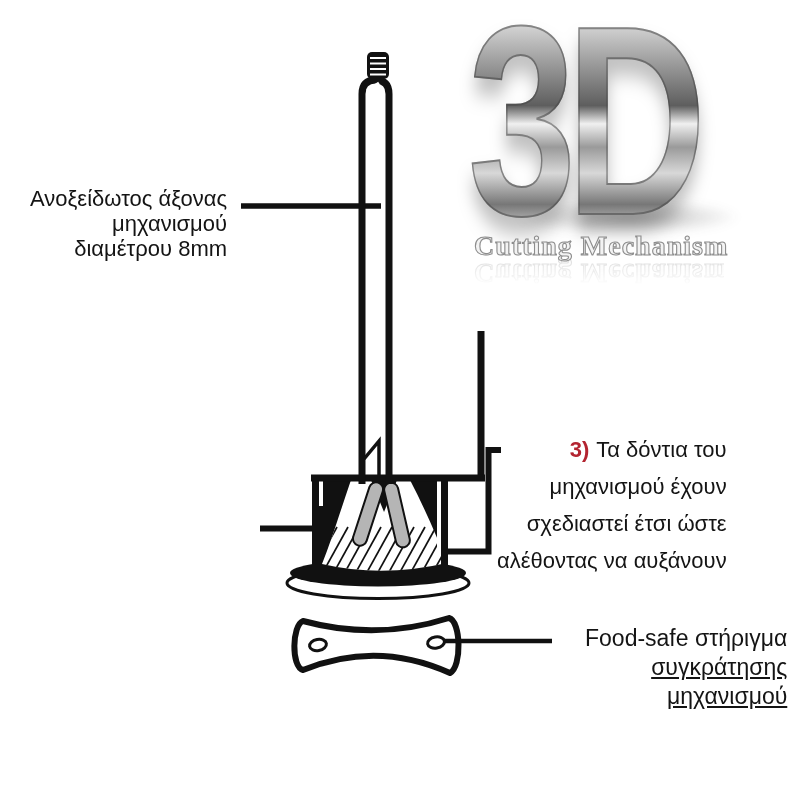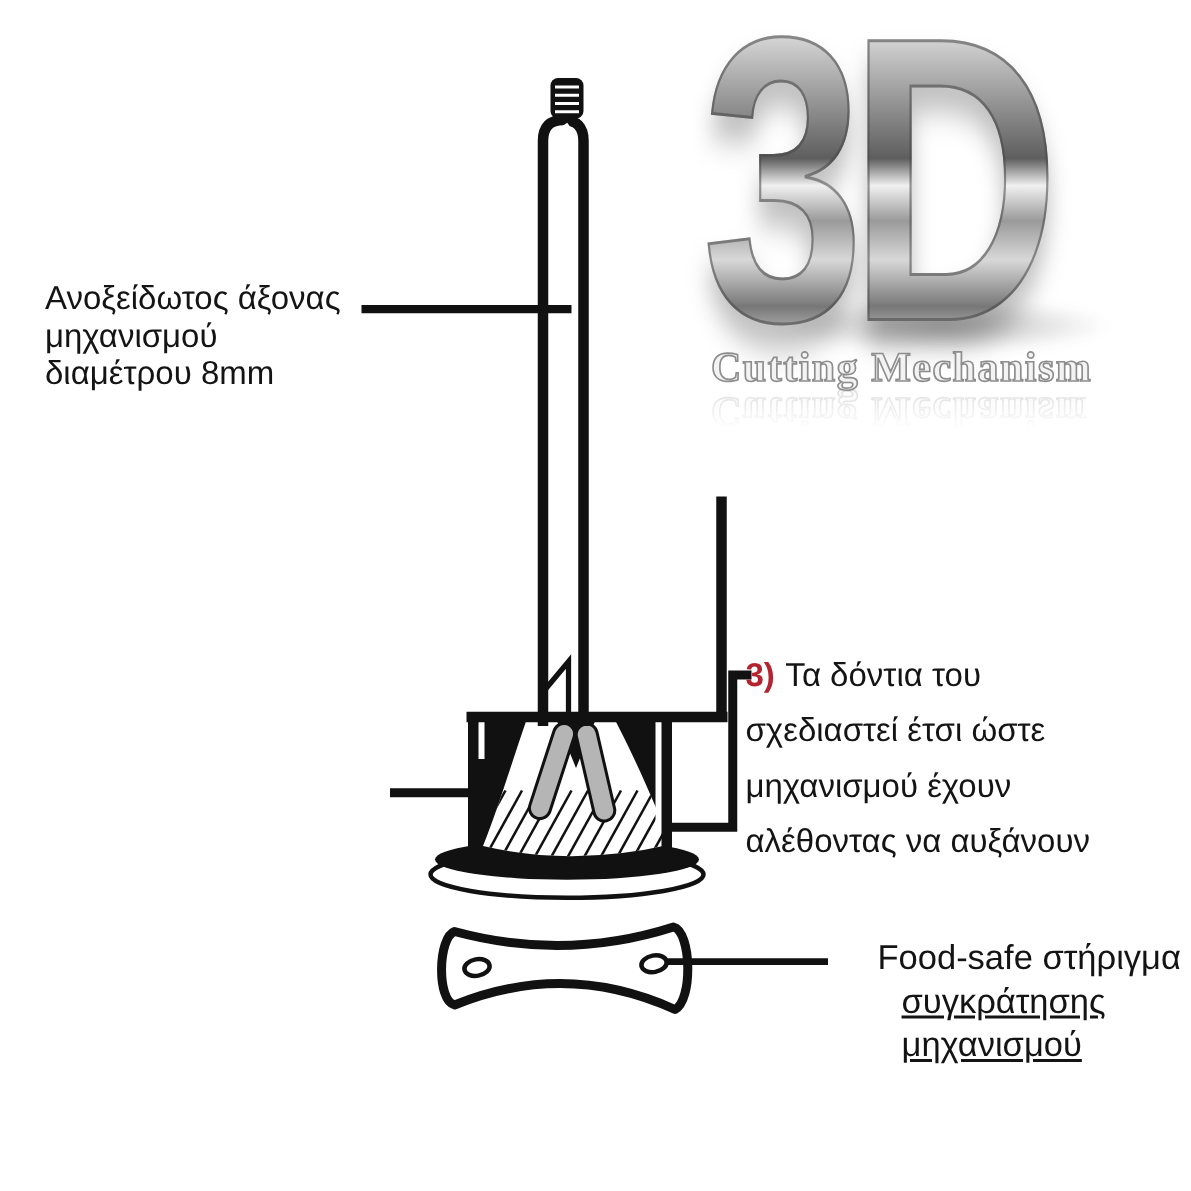--- a/index.html
+++ b/index.html
@@ -2,21 +2,21 @@
 <html><head>
 <meta charset="utf-8">
 <style>
   html,body{margin:0;padding:0;background:#ffffff;}
   .canvas{position:relative;width:794px;height:794px;background:#ffffff;overflow:hidden;
           font-family:"Liberation Sans",sans-serif;color:#141414;}
   .abs{position:absolute;}
   svg{position:absolute;left:0;top:0;}
 
   
-  .lbl{position:absolute;white-space:nowrap;}
+  .lbl{position:absolute;white-space:nowrap;text-align:right;}
   .lbl-shaft{left:30px;top:186px;font-size:22px;line-height:25px;}
   .lbl-step1{left:469px;top:297px;font-size:26px;line-height:33px;}
   .lbl-step1 .l2{padding-left:26px;}
   .lbl-step3{left:497px;top:431px;font-size:22px;line-height:37px;}
   .lbl-step2{left:25px;top:510px;font-size:26px;line-height:33px;}
   .lbl-food{left:557px;top:624px;font-size:23px;line-height:29px;margin-left:28px;}
   .lbl-food .ind{padding-left:16px;text-decoration:underline;}
   .num{font-weight:700;color:#b32430;}
   .num-sp{margin-right:7px;}
 
@@ -130,22 +130,22 @@
 
   <div class="lbl lbl-shaft">
     <div>Ανοξείδωτος άξονας</div>
     <div>μηχανισμού</div>
     <div>διαμέτρου 8mm</div>
   </div>
 
 
   <div class="lbl lbl-step3">
     <div><span class="num num-sp">3)</span><span>Τα δόντια του</span></div>
+    <div>μηχανισμού έχουν</div>
     <div>σχεδιαστεί έτσι ώστε</div>
-    <div>μηχανισμού έχουν</div>
     <div>αλέθοντας να αυξάνουν</div>
   </div>
 
 
   <div class="lbl lbl-food">
     <div>Food-safe στήριγμα</div>
     <div class="ind">συγκράτησης</div>
     <div class="ind">μηχανισμού</div>
   </div>
 

